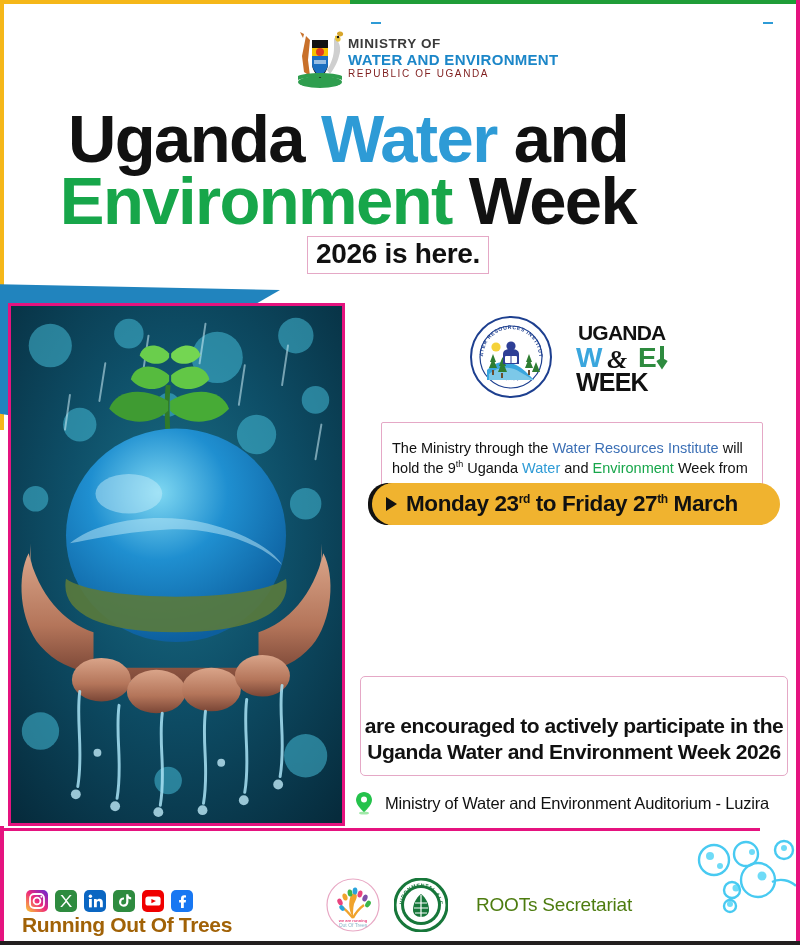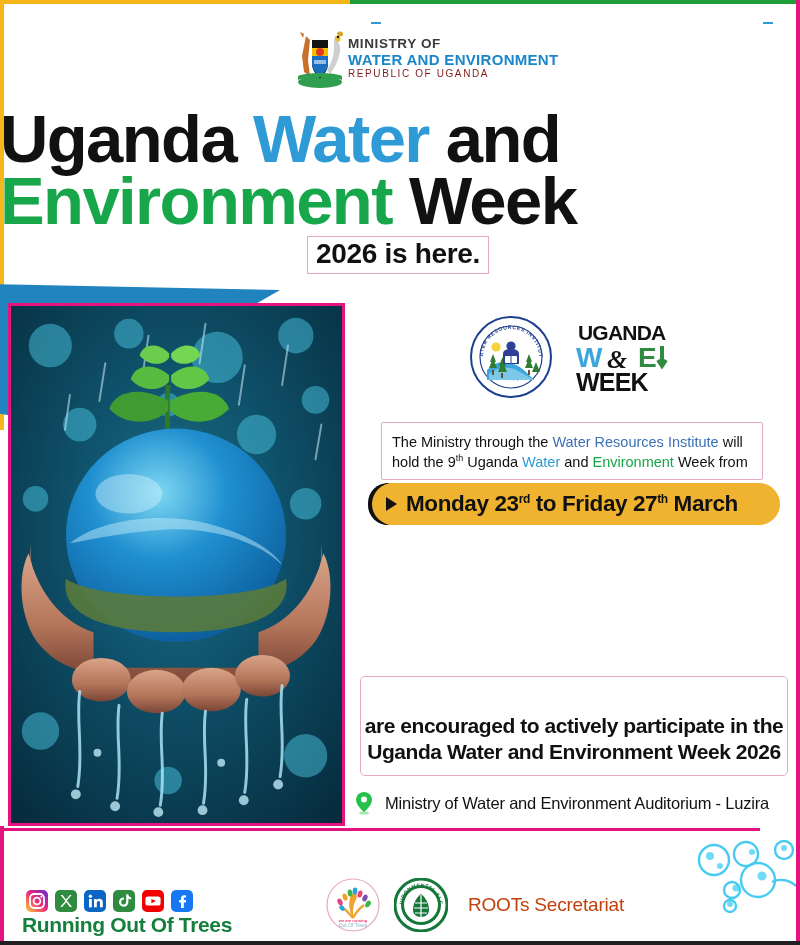--- a/index.html
+++ b/index.html
@@ -24,21 +24,21 @@
 
   
   .ministry { position:absolute; left:292px; top:26px; display:flex; align-items:center; gap:0; }
   .coat { width:56px; height:64px; position:relative; flex:none; }
   .m-text { line-height:1.12; }
   .m-l1 { font-size:13.5px; font-weight:bold; color:#3a3a3a; letter-spacing:.6px; }
   .m-l2 { font-size:15px; font-weight:bold; color:#1b86c8; letter-spacing:.3px; }
   .m-l3 { font-size:10px; color:#7f1d1d; letter-spacing:1.6px; }
 
   
-  .title { position:absolute; left:0; top:108px; width:696px; text-align:left;
+  .title { position:absolute; left:0; top:108px; width:696px; text-align:center;
            font-size:67px; font-weight:bold; letter-spacing:-1.6px; line-height:.92; }
   .t-blk { color:#111; }
   .t-blue{ color:#2e9bd6; }
   .t-grn { color:#17a64a; }
   .year-wrap { position:absolute; left:0; top:236px; width:800px; text-align:center; }
   .year { display:inline-block; border:1.5px solid #e5a8c6; padding:1px 8px 3px;
           font-size:28px; color:#111; letter-spacing:-.3px; position:relative; left:-2px;font-weight:bold; }
 
   
   .tri { position:absolute; left:-10px; top:262px; width:290px; height:160px; }
@@ -49,21 +49,21 @@
   .photo-img { position:absolute; inset:0; }
 
   
   .logos { position:absolute; left:470px; top:316px; display:flex; align-items:center; gap:24px; }
   .wri-seal { width:82px; height:82px; position:relative; }
   .uweek { width:106px; height:74px; position:relative; }
 
   
   .desc { position:absolute; left:381px; top:422px; width:382px; min-height:46px;
           border:1px solid #e5a8c6; border-radius:2px; background:#fff;
-          padding:10px 8px 6px 10px; font-size:14.5px; line-height:1.34; color:#111; }
+          padding:16px 8px 6px 10px; font-size:14.5px; line-height:1.34; color:#111; }
   .d-blue { color:#3b6fb5; }
   .d-cyan { color:#2e9bd6; }
   .d-grn  { color:#17a64a; }
   .desc sup { font-size:9px; vertical-align:super; }
   .desc-tick-l, .desc-tick-r { position:absolute; top:22px; width:10px; height:2px; background:#2e9bd6; }
   .desc-tick-l { left:371px; } .desc-tick-r { left:763px; }
 
   
   .date-pill { position:absolute; left:372px; top:483px; width:408px; height:42px;
                background:#f0b32f; border-radius:21px; display:flex; align-items:center;
@@ -97,24 +97,24 @@
   .pin { width:18px; height:24px; flex:none; }
   .venue-txt { font-size:16.5px; color:#111; letter-spacing:-.2px; }
 
   
   .bubbles { position:absolute; right:4px; top:838px; width:116px; height:80px; }
 
   
   .social { position:absolute; left:26px; top:890px; display:flex; gap:7px; align-items:center; }
   .sicon { width:22px; height:22px; border-radius:5px; position:relative; flex:none; }
   .roots-brand { position:absolute; left:22px; top:913px; font-size:21px; font-weight:bold;
-                 color:#15803d; letter-spacing:-.35px; }
+                 color:#a16207; letter-spacing:-.35px; }
   .flogos { position:absolute; left:326px; top:878px; display:flex; align-items:center; gap:14px; }
   .flogo { width:54px; height:54px; position:relative; flex:none; }
-  .sec-txt { font-size:19px; color:#c2410c; letter-spacing:-.2px; margin-left:6px; }
+  .sec-txt { font-size:19px; color:#4d7c0f; letter-spacing:-.2px; margin-left:14px; }
 </style>
 </head>
 <body>
 
 <div class="poster">
 
   <div class="bd bd-top-green"></div>
   <div class="bd bd-top-amber"></div>
   <div class="bd bd-left-amber"></div>
   <div class="bd bd-left-mag"></div>

